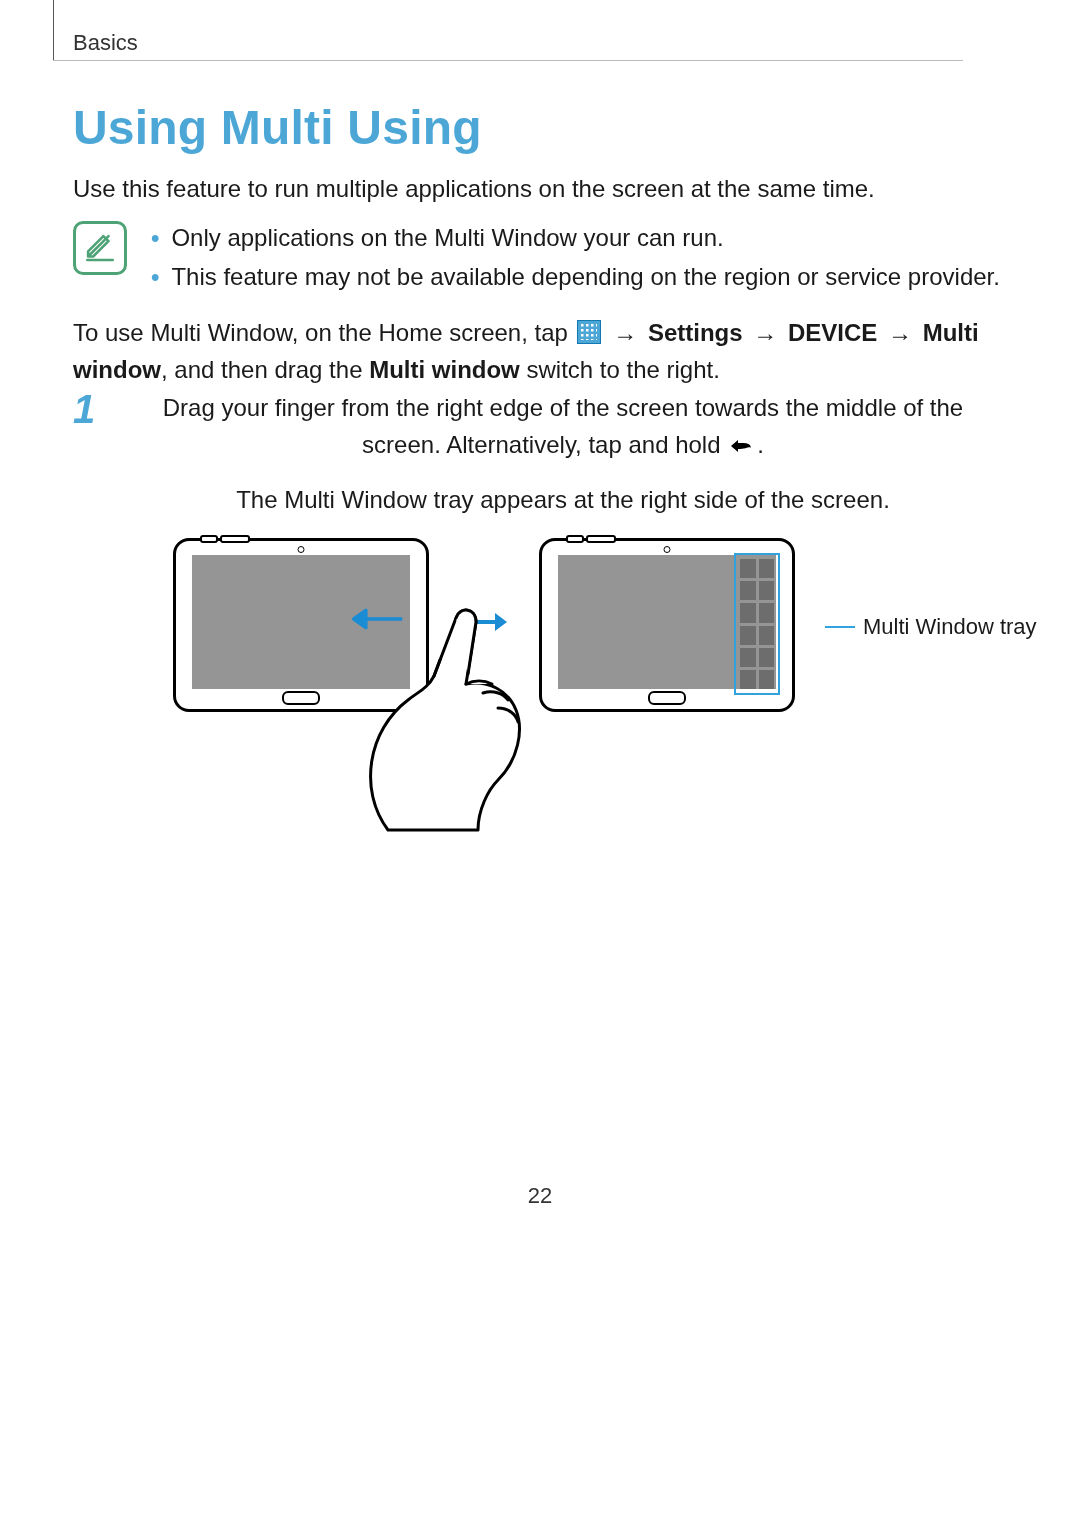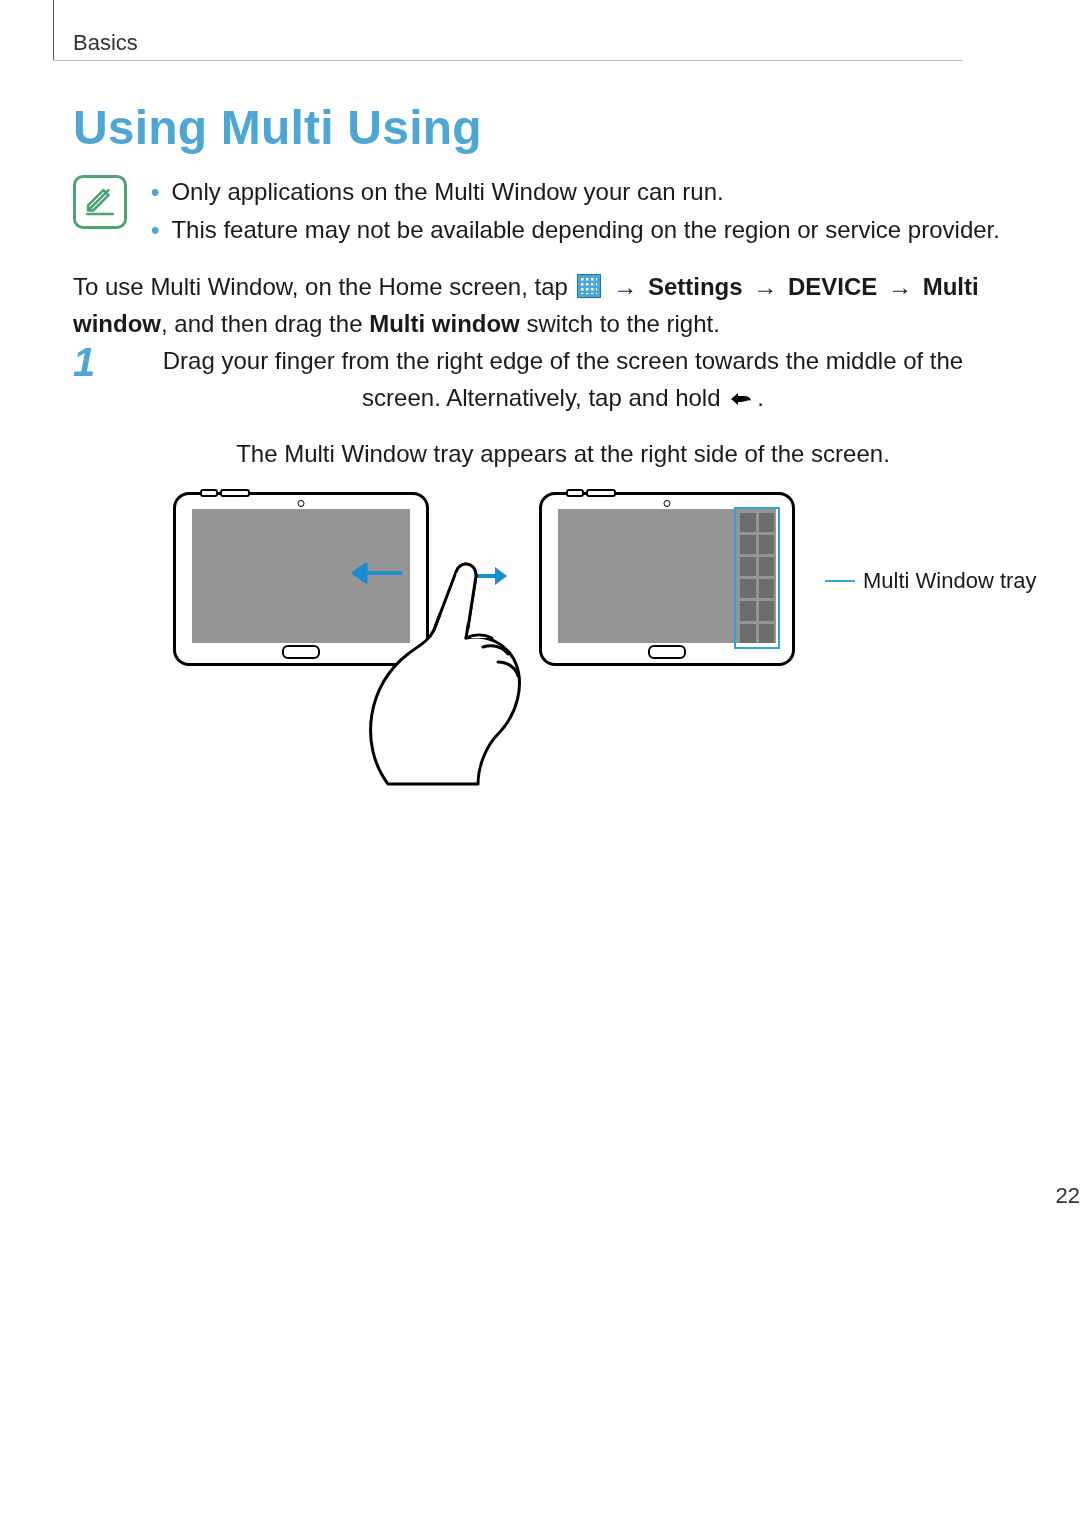--- a/index.html
+++ b/index.html
@@ -244,35 +244,36 @@
     left: 175px;
     top: 42px;
     width: 220px;
     height: 260px;
     pointer-events: none;
   }
   .pagenum {
     position: absolute;
     bottom: 34px;
     left: 0; right: 0;
-    text-align: right;
+    text-align: center;
     font-size: 22px;
     color: #333;
   }
 </style>
 </head>
 <body>
 
 <div class="page">
   <div class="topline-v"></div>
   <div class="topline-h"></div>
   <div class="section-label">Basics</div>
 
   <div class="content">
     <h1 class="title">Using Multi Using</h1>
+    <p class="intro">Use this feature to run multiple applications on the screen at the same time.</p>
 
     <div class="note-block">
       <div class="note-icon-box">
         <svg viewBox="0 0 40 40">
           <path d="M6 30 L30 6 M6 30 L6 24 L24 6 L30 12 L12 30 Z" fill="none" stroke="#4da276" stroke-width="3" stroke-linejoin="round" stroke-linecap="round"></path>
           <path d="M5 34 L35 34" stroke="#4da276" stroke-width="3" stroke-linecap="round"></path>
         </svg>
       </div>
       <div class="note-items">
         <div class="bullet-row">

